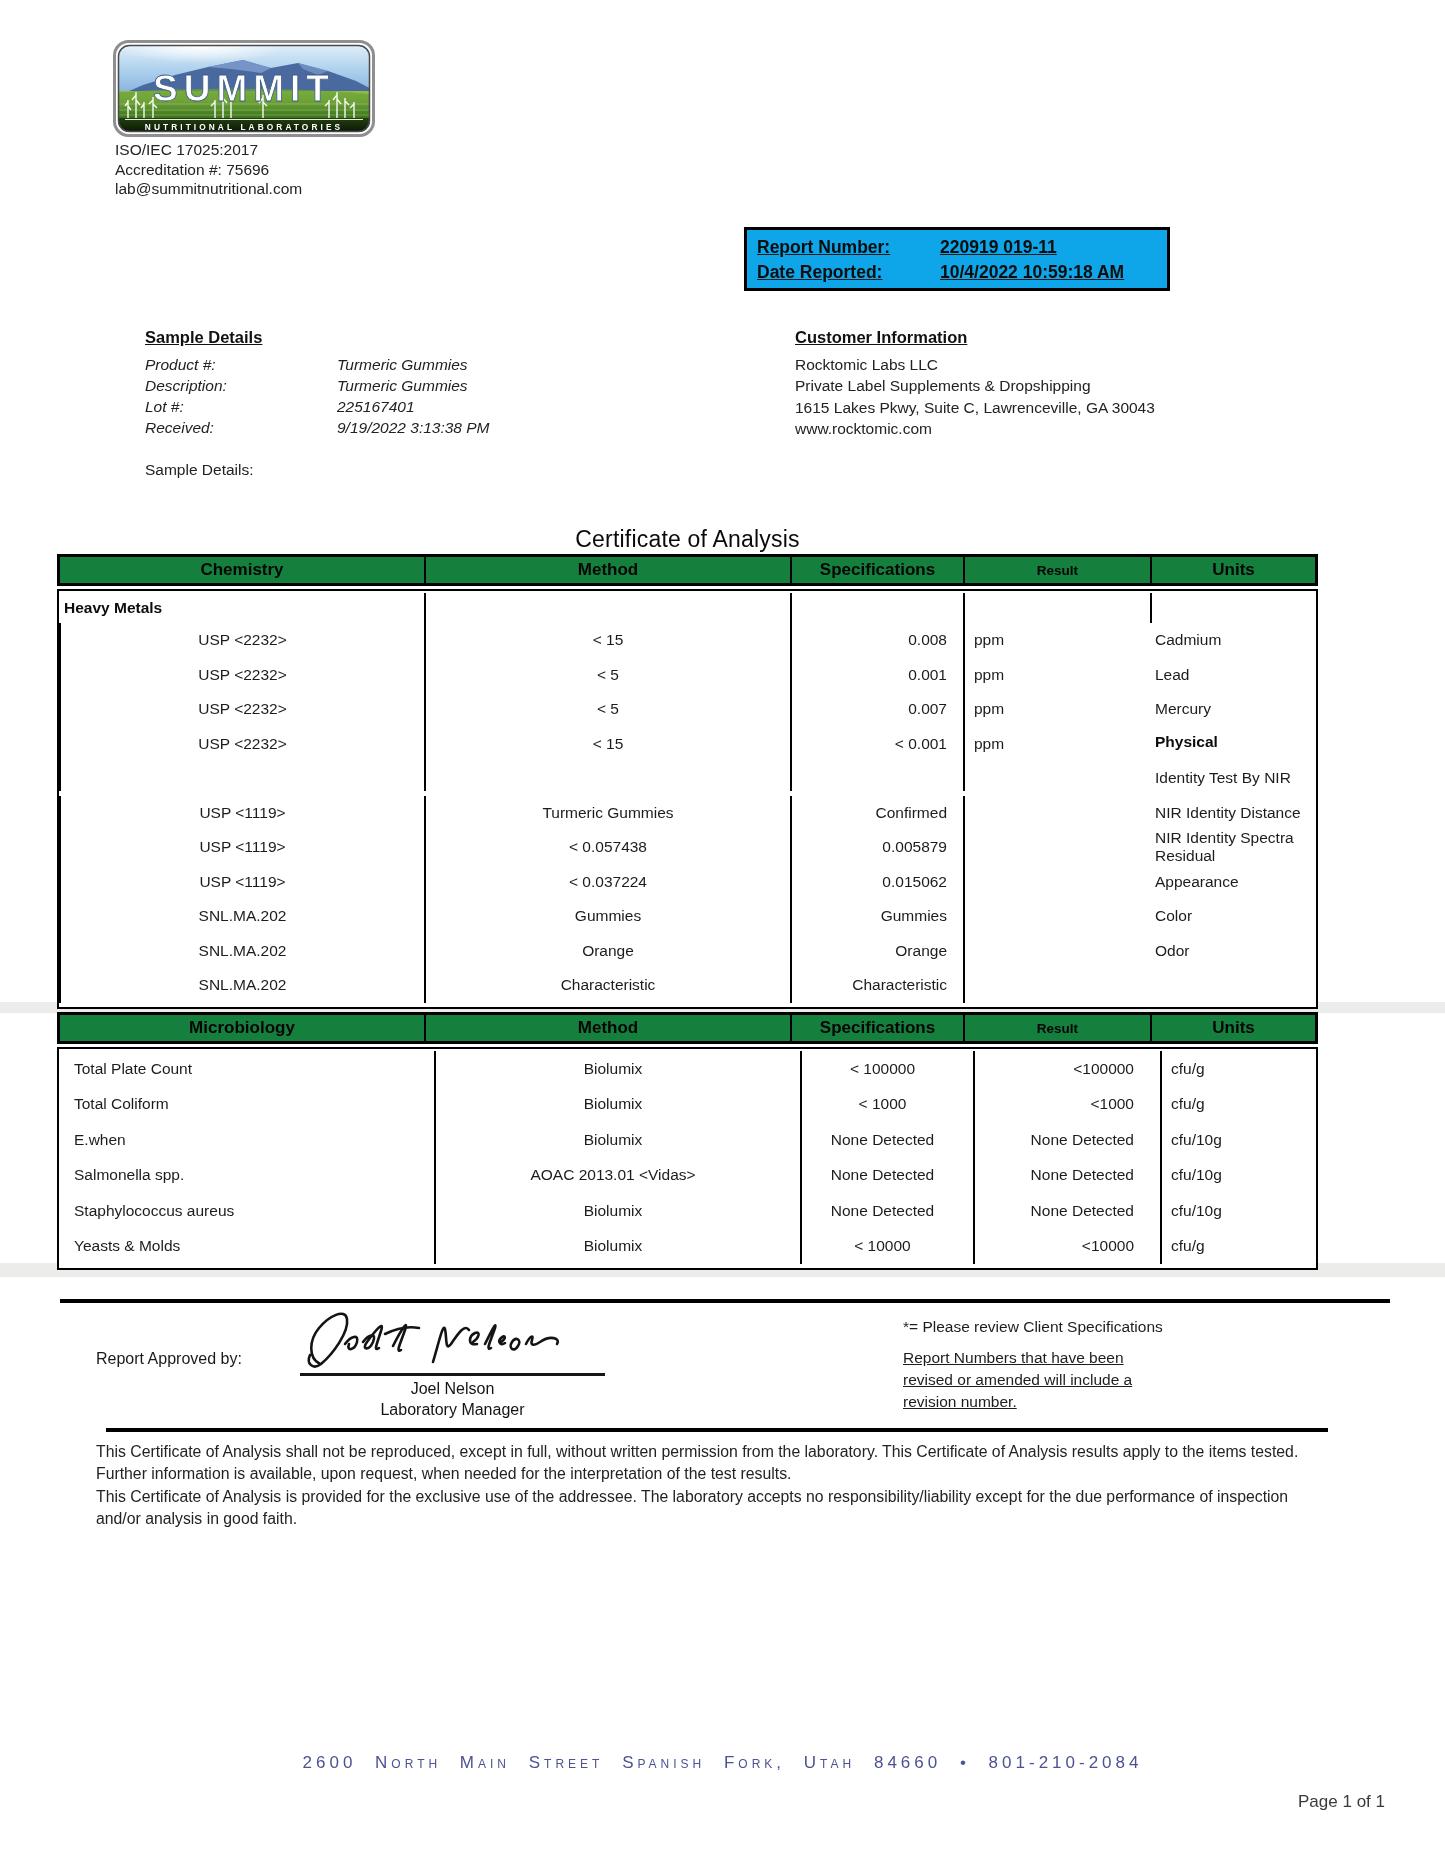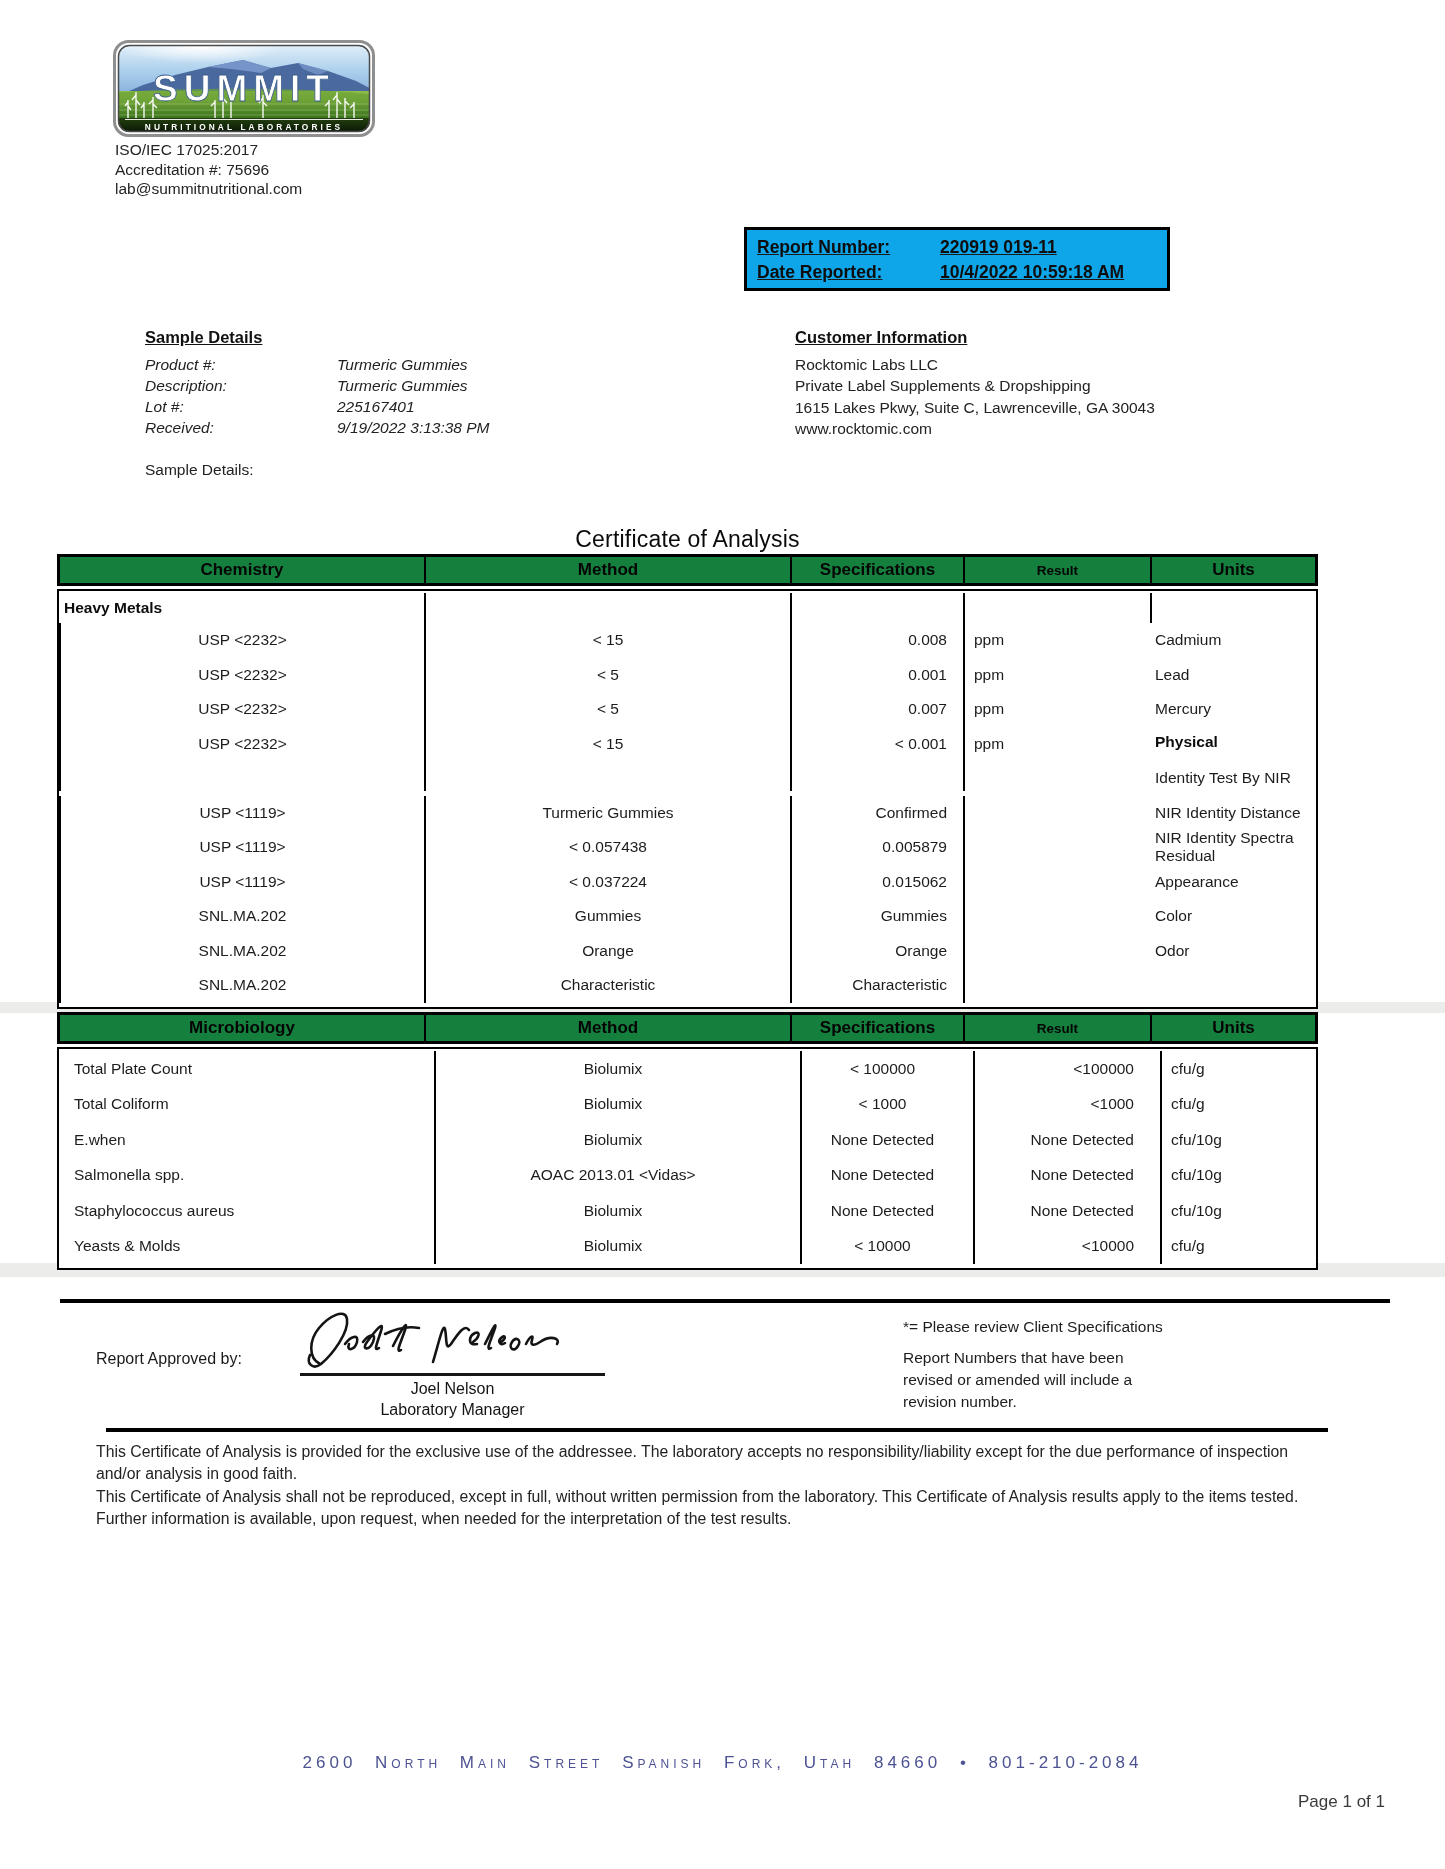--- a/index.html
+++ b/index.html
@@ -51,21 +51,21 @@
   .table-chemistry .cell{height:34.5px;}
   .table-chemistry .cell.section{height:30px;}
   .table-microbiology .cell{height:35.5px;margin-left:10px;}
   .cell.section{font-weight:bold;color:#0c0c0c;}
   
   .approved-label{position:absolute;left:96px;top:1350px;font-size:16px;color:#1a1a1a;}
   .sig-line{position:absolute;left:300px;top:1373px;width:305px;height:2.5px;background:#161616;}
   .sig-names{position:absolute;left:300px;top:1379px;width:305px;text-align:center;
     font-size:16px;line-height:20.5px;color:#141414;}
   .note-star{position:absolute;left:903px;top:1318px;font-size:15.5px;color:#1d1d1d;}
-  .note-rev{position:absolute;left:903px;top:1347px;width:252px;font-size:15.5px;line-height:21.8px;color:#1d1d1d;}
+  .note-rev{position:absolute;left:903px;top:1347px;width:252px;font-size:15.5px;line-height:21.8px;color:#1d1d1d;text-decoration:underline;}
   
   .disclaimer{position:absolute;left:96px;top:1441px;width:1218px;font-size:15.8px;line-height:22.4px;color:#232323;}
   
   .footer-address{
     position:absolute;left:0;top:1753px;width:1445px;text-align:center;
     font-variant:small-caps;font-size:17px;letter-spacing:4px;word-spacing:10px;color:#4c5292;
   }
   .page-num{position:absolute;right:60px;top:1792px;font-size:17px;color:#3a3a3a;}
 </style>
 </head>
@@ -313,20 +313,20 @@
   </svg>
   <div class="sig-line"></div>
   <div class="sig-names">
     <div>Joel Nelson</div>
     <div>Laboratory Manager</div>
   </div>
   <div class="note-star">*= Please review Client Specifications</div>
   <div class="note-rev">Report Numbers that have been revised or amended will include a revision number.</div>
 
   <div class="disclaimer">
+    <div>This Certificate of Analysis shall not be reproduced, except in full, without written permission from the laboratory. This Certificate of Analysis results apply to the items tested. Further information is available, upon request, when needed for the interpretation of the test results.</div>
     <div>This Certificate of Analysis is provided for the exclusive use of the addressee. The laboratory accepts no responsibility/liability except for the due performance of inspection and/or analysis in good faith.</div>
-    <div>This Certificate of Analysis shall not be reproduced, except in full, without written permission from the laboratory. This Certificate of Analysis results apply to the items tested. Further information is available, upon request, when needed for the interpretation of the test results.</div>
   </div>
 
   <div class="footer-address">2600 North Main Street   Spanish Fork, Utah   84660 • 801-210-2084</div>
   <div class="page-num">Page 1 of 1</div>
 
 </div>
 
 </body></html>

